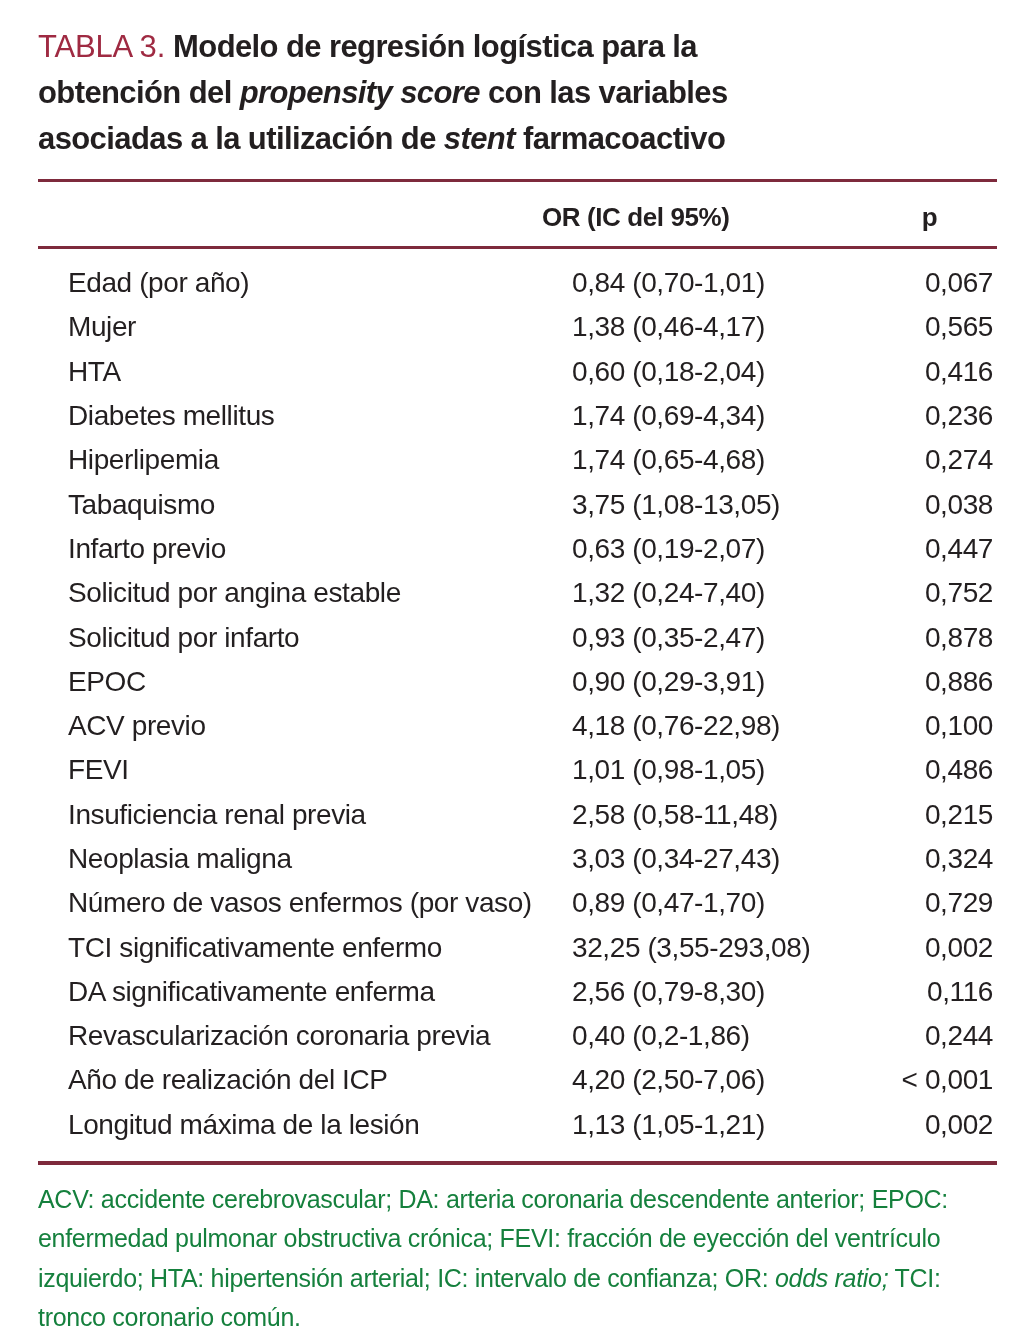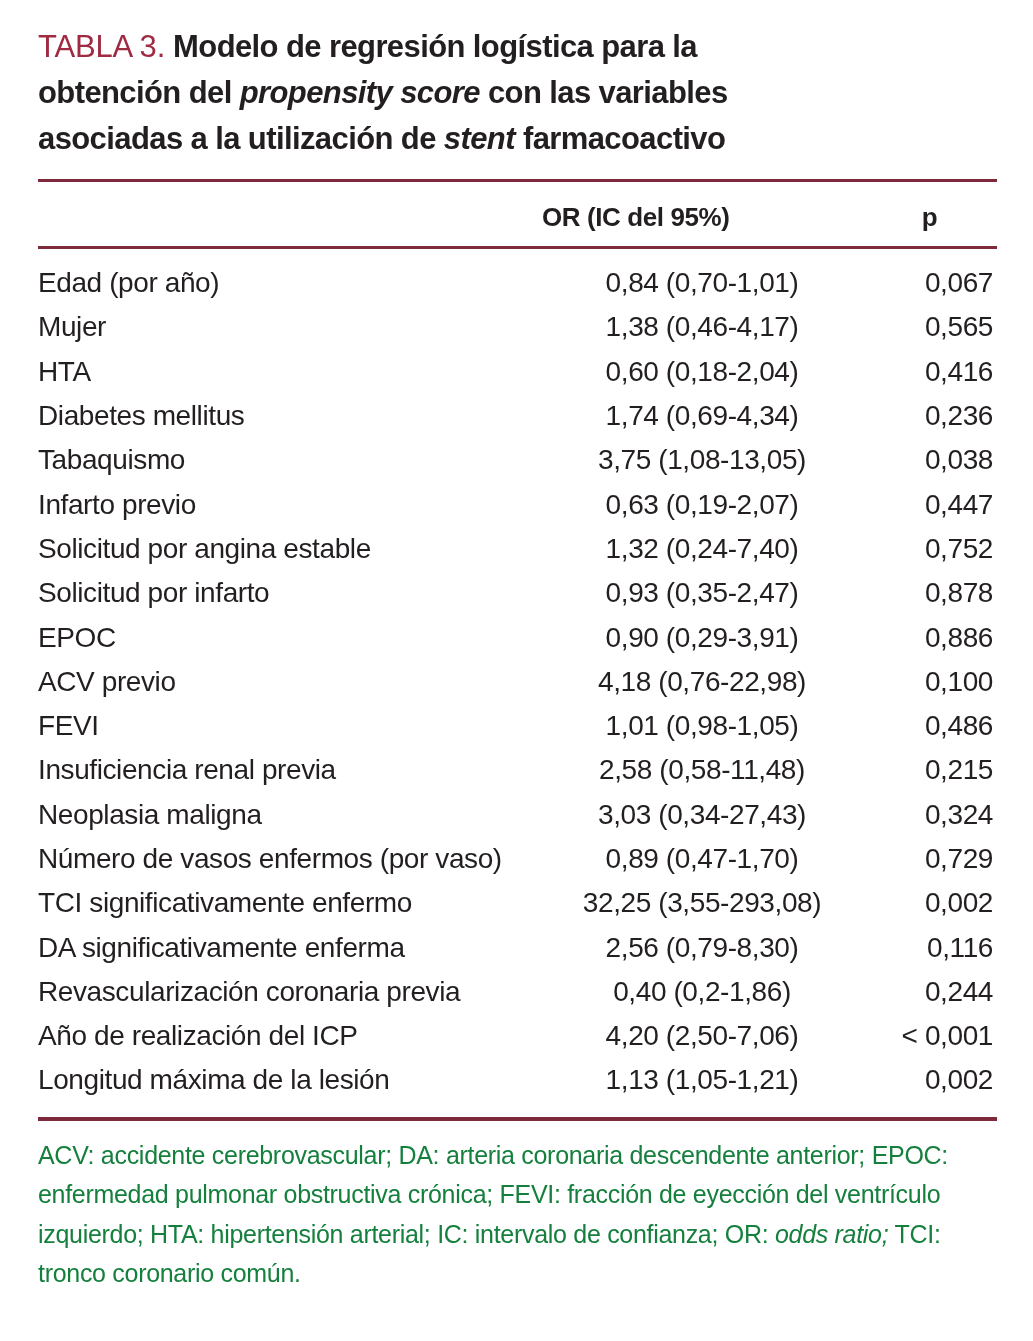--- a/index.html
+++ b/index.html
@@ -57,22 +57,22 @@
   .thead .hcell-p  { text-align: center; }
   .tbody { padding: 12px 0 14px 0; }
   .trow {
     display: grid;
     grid-template-columns: 1fr 320px 135px;
     height: 44.3px;
     align-items: center;
     font-size: 28px;
     letter-spacing: -0.4px;
   }
-  .cell { white-space: nowrap; }
-  .cell.or { text-align: center; }
+  .cell { white-space: nowrap; margin-left: 30px; }
+  .cell.or { }
   .cell.p  { text-align: right; padding-right: 4px; }
   
   .footnote {
     margin-top: 15px;
     font-size: 25px;
     line-height: 39.5px;
     letter-spacing: -0.3px;
     color: #15803d;
   }
 </style>
@@ -115,20 +115,25 @@
       <div class="cell or">0,60 (0,18-2,04)</div>
       <div class="cell p">0,416</div>
     </div>
 
     <div class="trow">
       <div class="cell label">Diabetes mellitus</div>
       <div class="cell or">1,74 (0,69-4,34)</div>
       <div class="cell p">0,236</div>
     </div>
 
+    <div class="trow">
+      <div class="cell label">Hiperlipemia</div>
+      <div class="cell or">1,74 (0,65-4,68)</div>
+      <div class="cell p">0,274</div>
+    </div>
 
     <div class="trow">
       <div class="cell label">Tabaquismo</div>
       <div class="cell or">3,75 (1,08-13,05)</div>
       <div class="cell p">0,038</div>
     </div>
 
     <div class="trow">
       <div class="cell label">Infarto previo</div>
       <div class="cell or">0,63 (0,19-2,07)</div>

